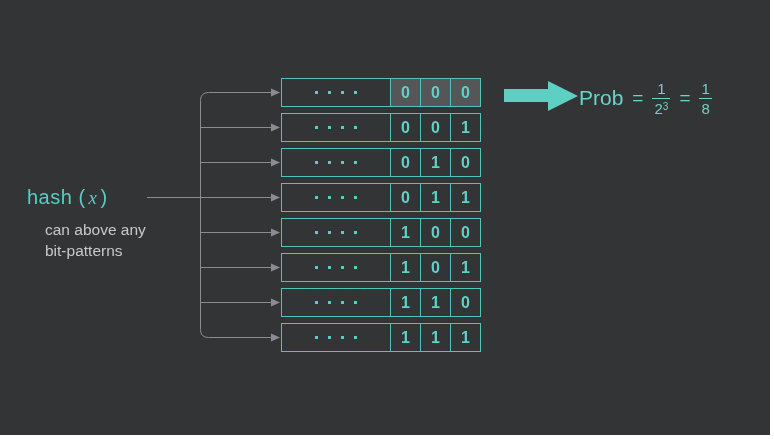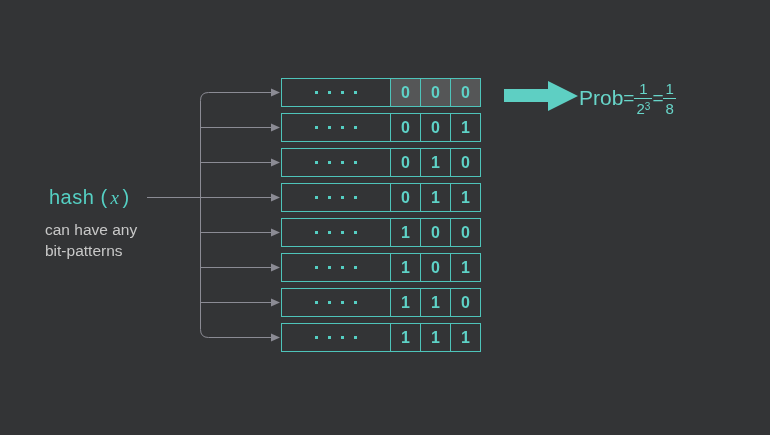--- a/index.html
+++ b/index.html
@@ -9,21 +9,21 @@
     font-family:"Liberation Sans", sans-serif;
   }
   .slide {
     position:absolute; left:0; top:0; width:770px; height:435px;
     background:#333436;
   }
   svg.overlay { position:absolute; left:0; top:0; pointer-events:none; }
 
   
   .hash-label {
-    position:absolute; left:49px; top:186px;
+    position:absolute; left:27px; top:186px;
     color:#55d0c4; font-size:20px; letter-spacing:0.5px;
     white-space:nowrap;
   }
   .hash-label .var {
     font-family:"Liberation Serif", serif; font-style:italic;
     font-size:19px; padding:0 3px;
   }
   .hash-desc {
     position:absolute; left:45px; top:219px; width:170px;
     color:#c8c8c8; font-size:15.5px; line-height:21px;
@@ -45,21 +45,21 @@
   .cell {
     box-sizing:border-box; width:30px; border-left:1px solid #4ec4ba;
     display:flex; align-items:center; justify-content:center;
     color:#5ed2c7; font-size:16px; font-weight:bold;
   }
   .cell.hl { background:rgba(255,255,255,0.17); }
 
   
   .formula {
     position:absolute; left:579px; top:76px; height:44px;
-    display:flex; align-items:center; 
+    display:flex; align-items:center; gap:9px;
     color:#68d5c9; white-space:nowrap;
   }
   .formula .prob { font-size:21px; }
   .formula .eq { font-size:19px; }
   .frac { display:flex; flex-direction:column; align-items:center; font-size:15px; line-height:15px; }
   .frac .num { padding:0 2px 2px; }
   .frac .den { padding:2px 2px 0; border-top:1.5px solid #68d5c9;text-align:center; }
   .frac sup { font-size:10px; line-height:0; vertical-align:4px; }
 </style>
 </head>
@@ -88,21 +88,21 @@
         <polygon points="271,298.5 280,302.5 271,306.5"></polygon>
         <polygon points="271,333.5 280,337.5 271,341.5"></polygon>
       </g>
     </svg>
 
     <div class="hash-label">
       <span>hash (</span><span class="var">x</span><span>)</span>
     </div>
 
     <div class="hash-desc">
-        <div>can have any</div>
+        <div>can above any</div>
         <div>bit-patterns</div>
       </div>
 
     <div class="rows">
         <div class="row">
           <div class="dots">
             <span class="dot"></span>
             <span class="dot"></span>
             <span class="dot"></span>
             <span class="dot"></span>

